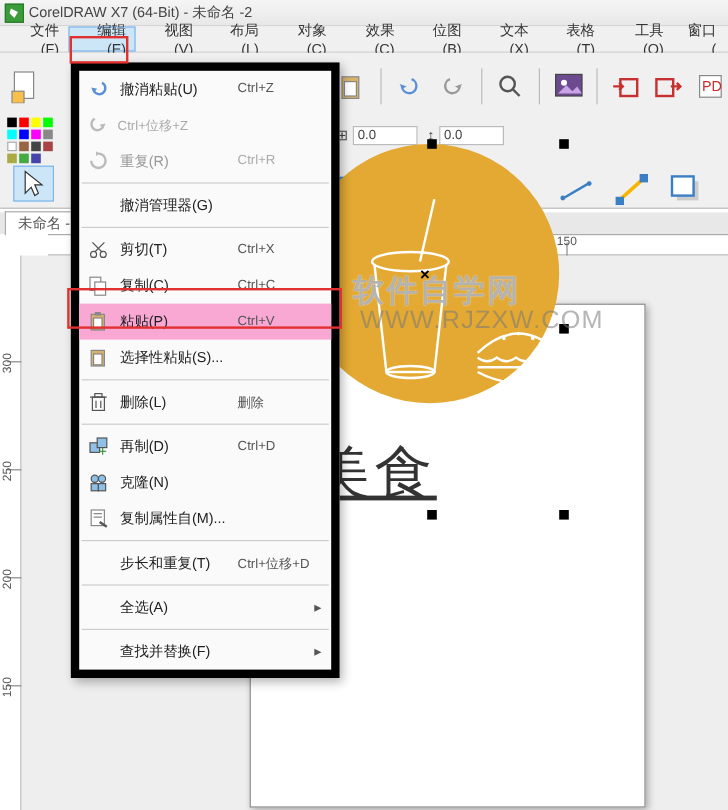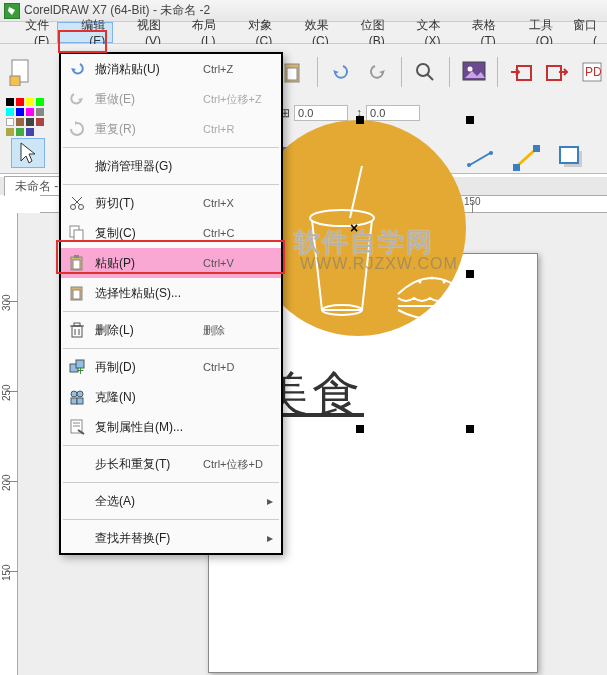--- a/index.html
+++ b/index.html
@@ -40,23 +40,23 @@
 .canvas-area { position:absolute; top:213px; left:18px; right:0; bottom:0; background:#eee; }
 .page { position:absolute; top:40px; left:190px; width:330px; height:420px; background:#fff; box-shadow: 2px 2px 6px rgba(0,0,0,0.3); border:1px solid #888;}
 .sel-handle { position:absolute; width:8px; height:8px; background:#000;}
 .circle-art { position:absolute; top:120px; left:250px; width:216px; height:216px; border-radius:50%; background:#e3a932;}
 .cup { position:absolute; top:160px; left:290px; }
 .burger { position:absolute; top:268px; left:392px;}
 .bigtext { position:absolute; top:362px; left:260px; font-size:48px; color:#333; font-weight:500; letter-spacing:4px;text-decoration:underline;}
 .center-x { position:absolute; top:220px; left:350px; font-size:14px; color:#000; font-weight:bold;}
 
 .watermark { position:absolute; top:225px; left:294px; color:rgba(120,120,120,0.55); font-size:26px; font-weight:bold; letter-spacing:2px; text-shadow: 0 0 1px #fff; z-index:60; pointer-events:none;}
-.watermark2 { position:absolute; top:255px; left:300px; color:rgba(120,120,120,0.55); font-size:16px; font-family:Arial; letter-spacing:1px; z-index:60; pointer-events:none;}
-
-.dropdown { position:absolute; top: 52px; left: 59px; width: 224px; background:#fafafa; border:2px solid #000000; box-shadow: 3px 3px 8px rgba(0,0,0,0.3); z-index:40;}
+.watermark2 { position:absolute; top:255px; left:300px; color:rgba(120,120,120,0.55); font-size:21px; font-family:Arial; letter-spacing:1px; z-index:60; pointer-events:none;}
+
+.dropdown { position:absolute; top: 52px; left: 59px; width: 224px; background:#fafafa; border:7px solid #000000; box-shadow: 3px 3px 8px rgba(0,0,0,0.3); z-index:40;}
 .dd-row { height: 30px; display:flex; align-items:center; position:relative; }
 .dd-row.highlighted { background:#f9a8d4;}
 .dd-row.disabled { color:#999;}
 .dd-row.disabled .dd-label { color:#999;}
 .dd-iconcell { width: 32px; display:flex; align-items:center; justify-content:center;}
 .dd-label { flex:1; color:#222; padding-left:2px;}
 .dd-shortcut { width:78px; text-align:left; color:#555; font-size:11px; padding-right:10px;}
 .dd-row.disabled .dd-shortcut { color:#aaa;}
 .dd-sep { height:1px; background:#ccc; margin: 3px 2px;}
 .dd-arrow { position:absolute; right:8px; color:#555;}
@@ -335,21 +335,20 @@
     <span class="dd-label">撤消粘贴(U)</span>
     <span class="dd-shortcut">Ctrl+Z</span>
   </div>
   <div class="dd-row disabled">
     <span class="dd-iconcell">
         <svg width="18" height="18">
           <path d="M6 4 A5 5 0 1 0 13 10" fill="none" stroke="#bbb" stroke-width="2"></path>
           <path d="M15 8 L13 12 L10 9 Z" fill="#bbb"></path>
         </svg>
       </span>
-    <span class="dd-label">重做(E)</span>
     <span class="dd-shortcut">Ctrl+位移+Z</span>
   </div>
   <div class="dd-row disabled">
     <span class="dd-iconcell">
         <svg width="18" height="18">
           <path d="M9 3 A6 6 0 1 1 3 9" fill="none" stroke="#bbb" stroke-width="2"></path>
           <path d="M7 1 L10 3 L7 5 Z" fill="#bbb"></path>
         </svg>
       </span>
     <span class="dd-label">重复(R)</span>

